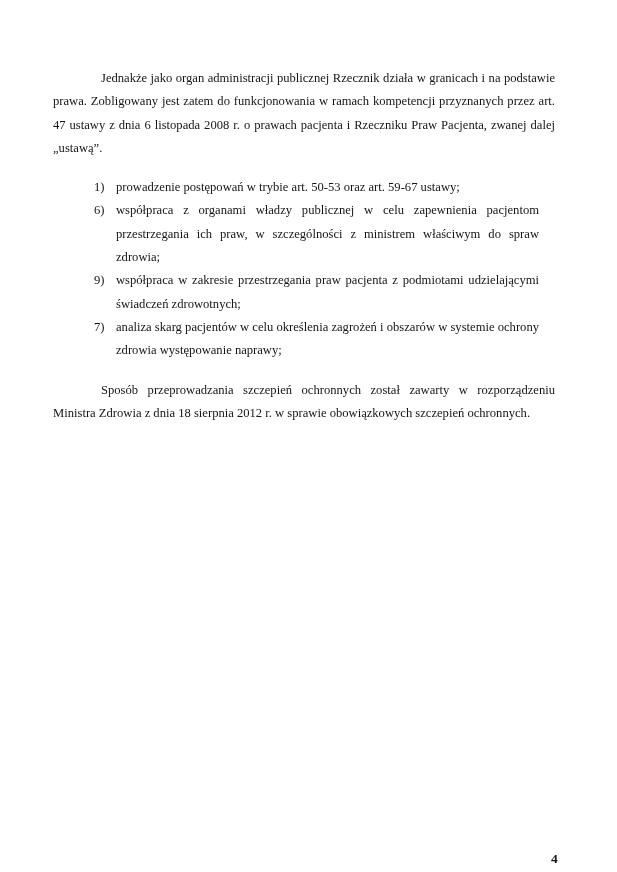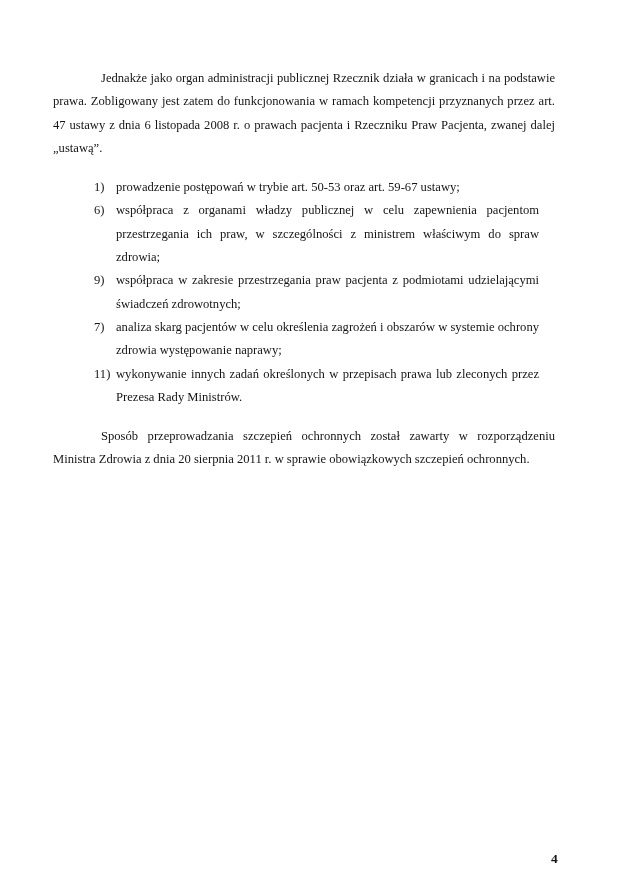--- a/index.html
+++ b/index.html
@@ -58,22 +58,21 @@
   <div class="content">
 
     <p class="para">Jednakże jako organ administracji publicznej Rzecznik działa w granicach i na podstawie prawa. Zobligowany jest zatem do funkcjonowania w ramach kompetencji przyznanych przez art. 47 ustawy z dnia 6 listopada 2008 r. o prawach pacjenta i Rzeczniku Praw Pacjenta, zwanej dalej „ustawą”.</p>
 
 
     <div class="list">
       <div class="list-item"><span class="num">1)</span><span>prowadzenie postępowań w trybie art. 50-53 oraz art. 59-67 ustawy;</span></div>
       <div class="list-item"><span class="num">6)</span><span>współpraca z organami władzy publicznej w celu zapewnienia pacjentom przestrzegania ich praw, w szczególności z ministrem właściwym do spraw zdrowia;</span></div>
       <div class="list-item"><span class="num">9)</span><span>współpraca w zakresie przestrzegania praw pacjenta z podmiotami udzielającymi świadczeń zdrowotnych;</span></div>
       <div class="list-item"><span class="num">7)</span><span>analiza skarg pacjentów w celu określenia zagrożeń i obszarów w systemie ochrony zdrowia występowanie naprawy;</span></div>
-      <div class="list-item"><span class="num">11)</span><span>wykonywanie innych zadań określonych w przepisach prawa lub zleconych przez Prezesa Rady Ministrów.</span></div>
     </div>
 
 
-    <p class="para">Sposób przeprowadzania szczepień ochronnych został zawarty w rozporządzeniu Ministra Zdrowia z dnia 20 sierpnia 2011 r. w sprawie obowiązkowych szczepień ochronnych.</p>
+    <p class="para">Sposób przeprowadzania szczepień ochronnych został zawarty w rozporządzeniu Ministra Zdrowia z dnia 18 sierpnia 2012 r. w sprawie obowiązkowych szczepień ochronnych.</p>
 
   </div>
 
   <div class="page-number">4</div>
 </div>
 
 </body></html>

